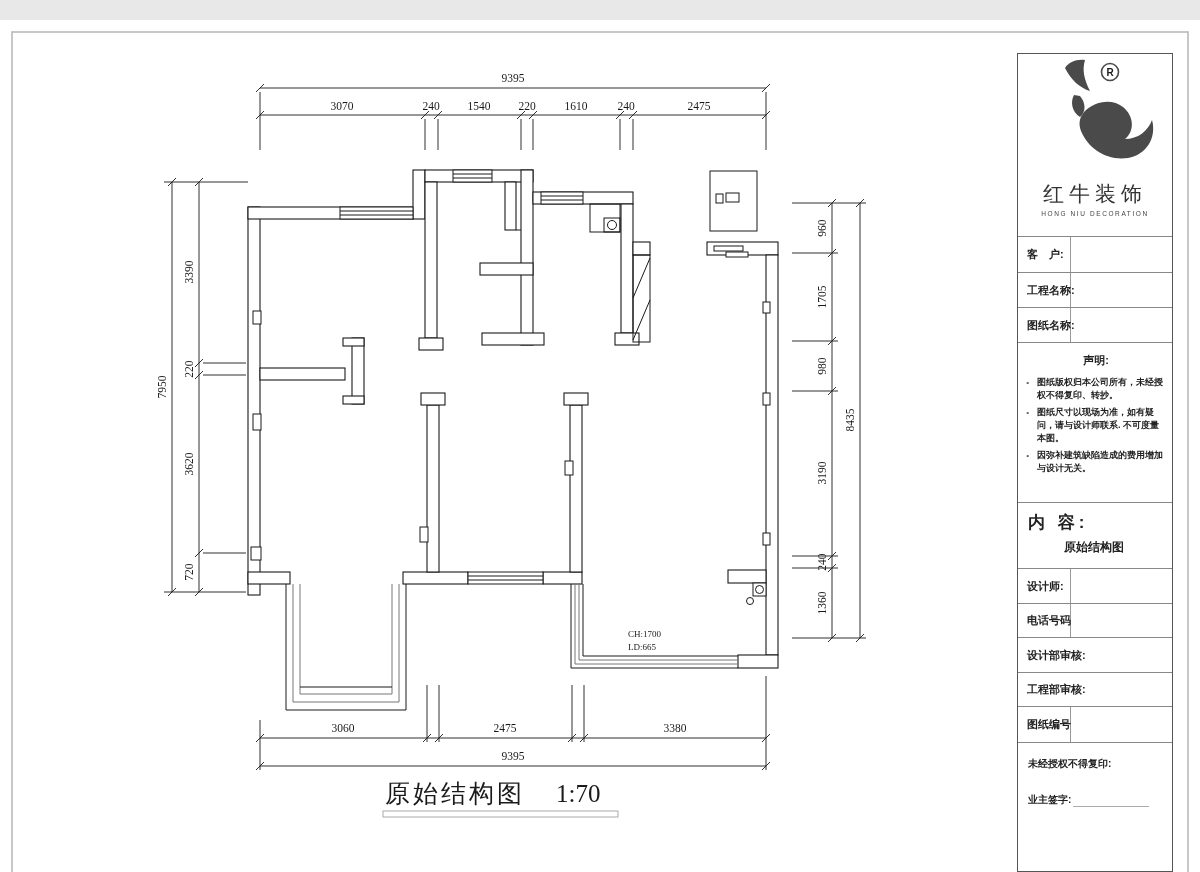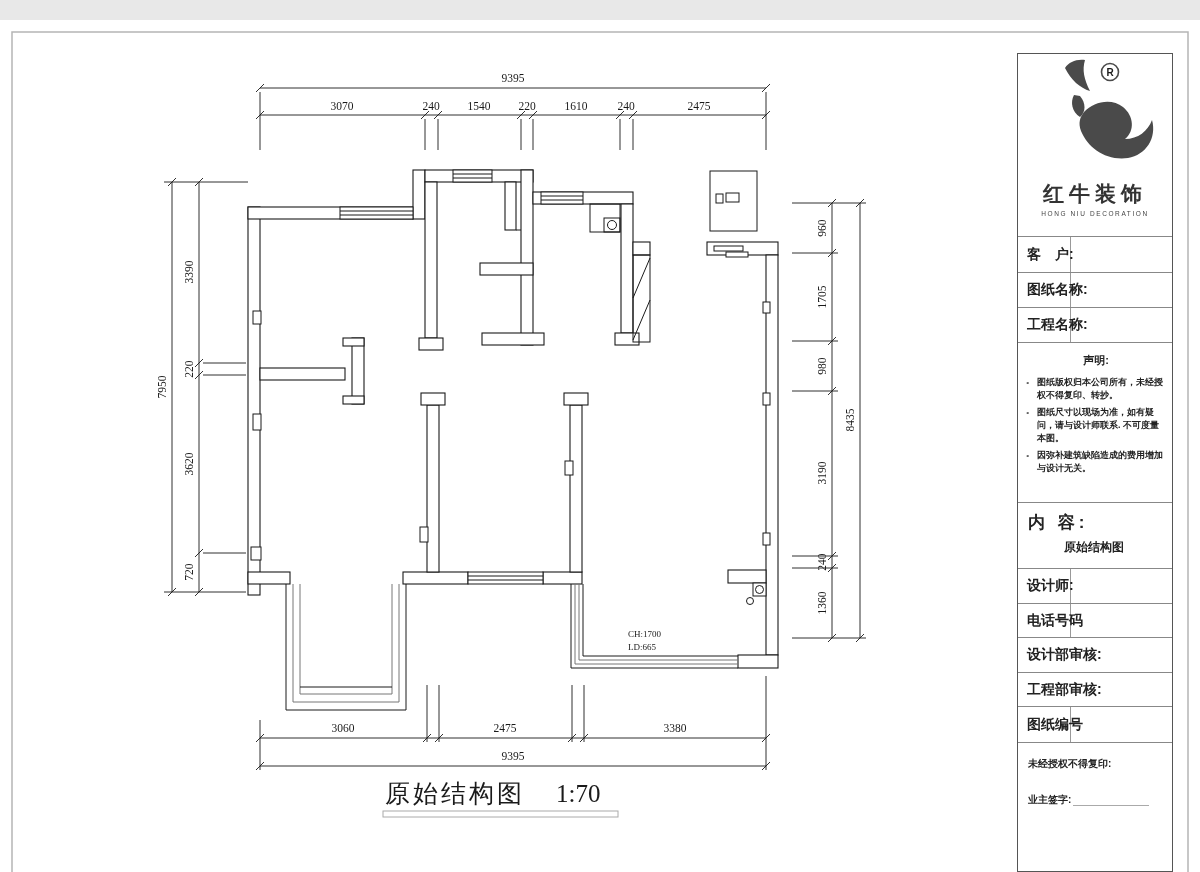--- a/index.html
+++ b/index.html
@@ -9,37 +9,37 @@
   .dimtxt{font-family:"Liberation Serif",serif;font-size:11.5px;}
   .anntxt{font-family:"Liberation Serif",serif;font-size:9px;}
   .plantitle{font-family:"Liberation Serif",serif;font-size:25px;letter-spacing:3px;}
   .planscale{font-family:"Liberation Serif",serif;font-size:25px;}
 
   
   .tb{position:absolute;left:1017px;top:33px;width:156px;height:819px;
       border:1px solid #555;box-sizing:border-box;color:#222;background:#fff;}
   .tb-sec{box-sizing:border-box;border-bottom:1px solid #888;position:relative;}
   .tb-logo{height:183px;text-align:center;}
-  .tb-brand{font-size:21px;font-weight:700;letter-spacing:5px;margin-top:2px;color:#333;}
+  .tb-brand{font-size:21px;font-weight:400;letter-spacing:5px;margin-top:2px;color:#333;}
   .tb-brand-sub{font-size:6.5px;letter-spacing:1.6px;color:#444;margin-top:2px;}
   .tb-row{display:flex;align-items:center;}
-  .tb-label{font-size:14px;font-weight:700;padding-left:9px;white-space:nowrap;}
+  .tb-label{font-size:11px;font-weight:700;padding-left:9px;white-space:nowrap;}
   .divided .tb-label{width:43px;border-right:1px solid #999;align-self:stretch;
                      display:flex;align-items:center;}
   .tb-stmt{height:160px;padding:10px 8px 0 10px;}
   .tb-stmt-head{font-size:11px;font-weight:700;margin-bottom:8px;text-align:center;}
   .stmt-item{font-size:9px;font-weight:600;line-height:1.45;margin-bottom:4px;
              padding-left:9px;position:relative;}
   .stmt-item:before{content:"。";position:absolute;left:-2px;top:-1px;font-size:8px;}
   .tb-content{height:66px;padding:8px 6px 0 10px;}
   .tb-content-head{font-size:17px;font-weight:700;letter-spacing:4px;}
   .tb-content-val{font-size:12px;font-weight:700;padding-left:36px;margin-top:5px;}
   .tb-footer{height:97px;padding:14px 8px 0 10px;border-bottom:none;}
   .tb-footer-l1{font-size:10px;font-weight:700;}
-  .tb-sign{margin-top:22px;font-size:10px;font-weight:700;display:flex;align-items:flex-start;}
+  .tb-sign{margin-top:22px;font-size:10px;font-weight:700;display:flex;align-items:center;}
   .sig-line{display:inline-block;width:76px;border-bottom:1px solid #aaa;height:12px;margin-left:2px;}
 </style>
 </head>
 <body>
 
 <div class="sheet">
 
 <svg width="1200" height="872" viewBox="0 0 1200 872" style="position:absolute;left:0;top:0;">
 
   <rect x="12" y="12" width="1176" height="846" fill="none" stroke="#b5b5b5" stroke-width="1.5"></rect>
@@ -292,25 +292,25 @@
     </svg>
     <div class="tb-brand">红牛装饰</div>
     <div class="tb-brand-sub">HONG NIU DECORATION</div>
   </div>
 
   <div class="tb-sec tb-row divided" style="height:36px">
     <span class="tb-label">客　户:</span>
     <span class="tb-value"></span>
   </div>
   <div class="tb-sec tb-row divided" style="height:35px">
+    <span class="tb-label">工程名称:</span>
+    <span class="tb-value"></span>
+  </div>
+  <div class="tb-sec tb-row divided" style="height:35px">
     <span class="tb-label">图纸名称:</span>
-    <span class="tb-value"></span>
-  </div>
-  <div class="tb-sec tb-row divided" style="height:35px">
-    <span class="tb-label">工程名称:</span>
     <span class="tb-value"></span>
   </div>
 
   <div class="tb-sec tb-stmt">
     <div class="tb-stmt-head">声明:</div>
     <div class="stmt-item">图纸版权归本公司所有，未经授权不得复印、转抄。</div>
     <div class="stmt-item">图纸尺寸以现场为准，如有疑问，请与设计师联系. 不可度量本图。</div>
     <div class="stmt-item">因弥补建筑缺陷造成的费用增加与设计无关。</div>
   </div>
 

